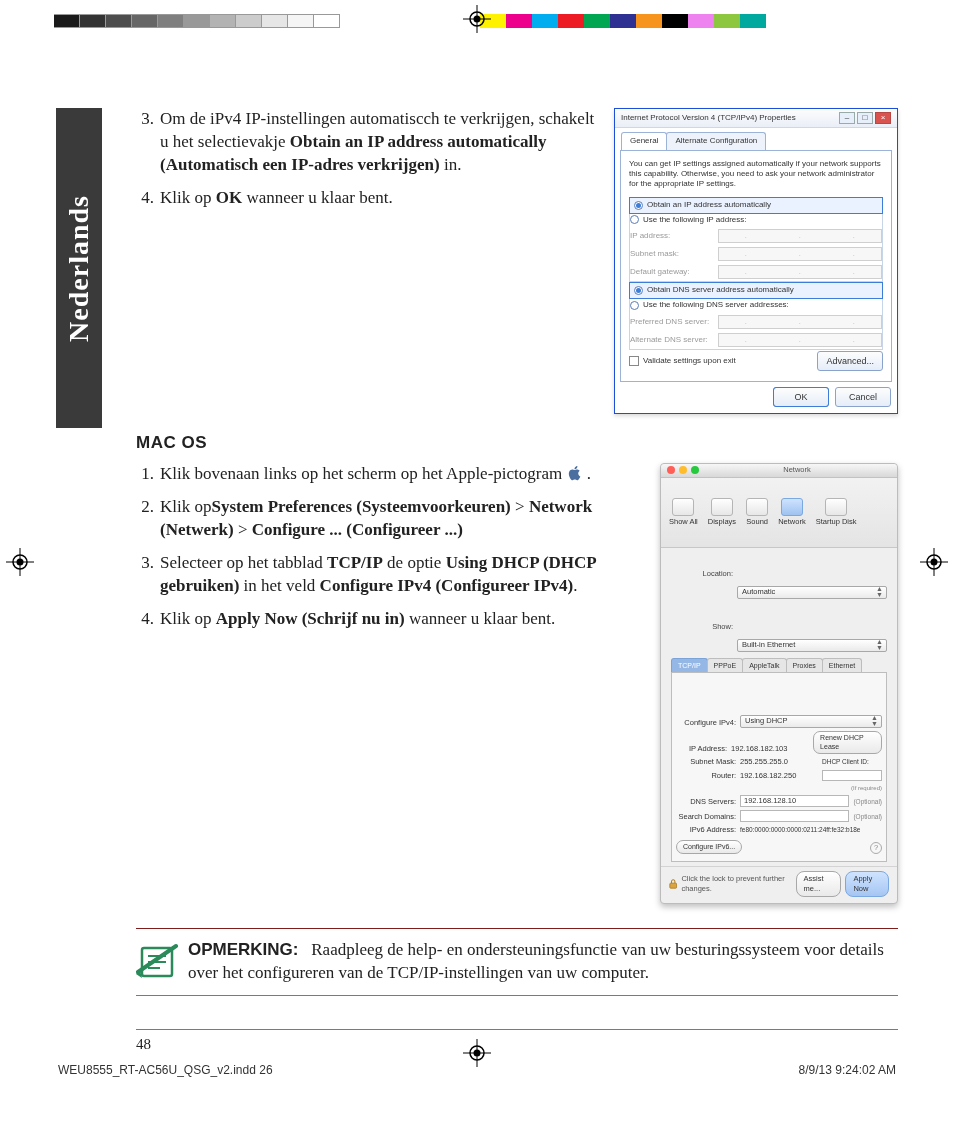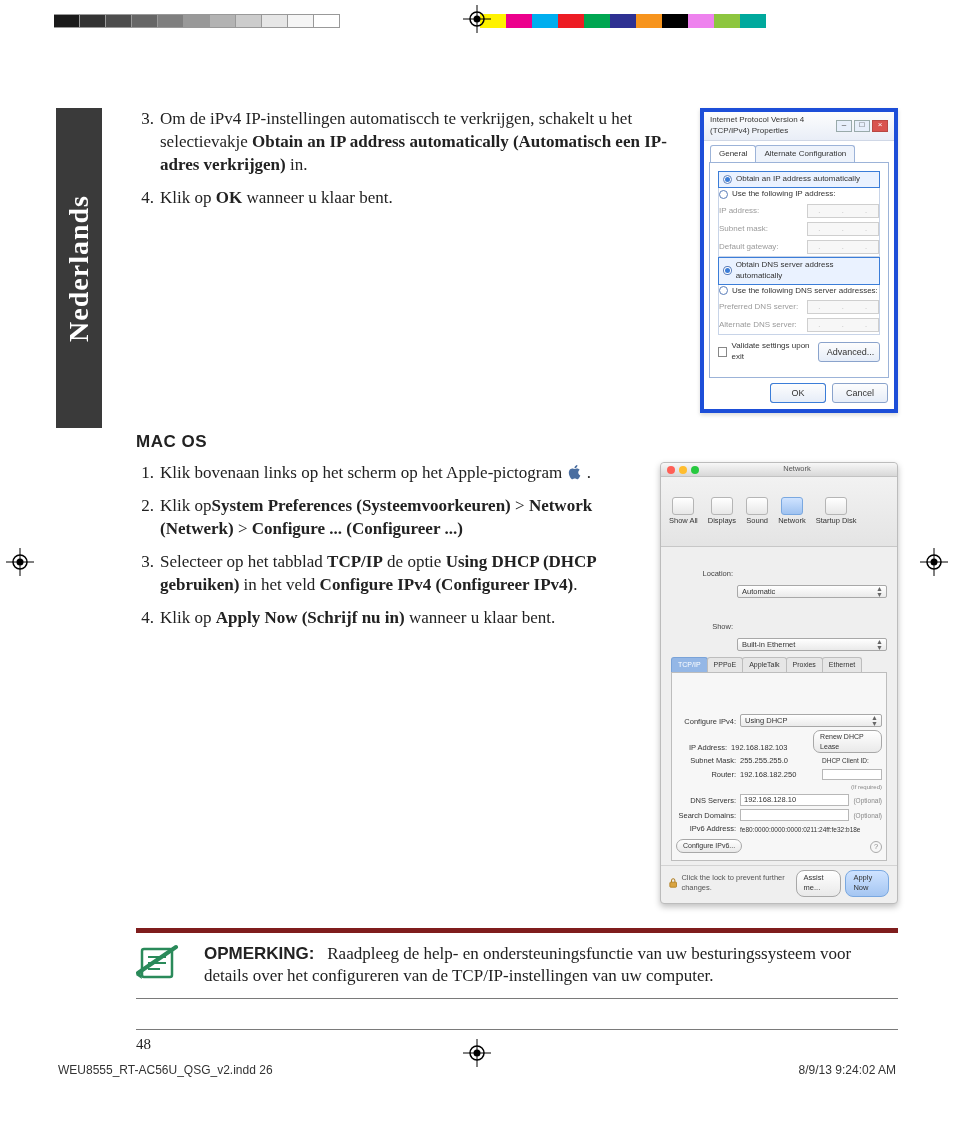--- a/index.html
+++ b/index.html
@@ -94,25 +94,25 @@
   }
 
   .apple-ico {
     display:inline-block;
     vertical-align: -2px;
     width:16px; height:16px;
   }
 
   
   .win-dialog {
-    width: 198px;
+    width: 284px;
     font-family: "Segoe UI", Tahoma, sans-serif;
     font-size: 8px;
     color: #333;
-    border: 4px solid #1d4ed8;
+    border: 1px solid #1d4ed8;
     background: #fff;
     box-shadow: 0 2px 4px rgba(0,0,0,.15);
   }
   .win-title {
     background: linear-gradient(#fdfdfd,#e9eef7);
     padding: 3px 6px;
     border-bottom: 1px solid #cfd7e6;
     display:flex; align-items:center; justify-content:space-between;
   }
   .win-title .wbtn { display:flex; gap:2px; }
@@ -226,22 +226,22 @@
   .mac-foot .lock{ display:flex; align-items:center; gap:4px; color:#555;}
   .mac-foot .btns{ display:flex; gap:4px;}
   .mac-foot .btn{
     border:1px solid #a8a8a8; border-radius:8px; background:linear-gradient(#fff,#e9e9e9);
     padding:2px 7px; font-size:7.5px;
   }
   .mac-foot .btn.pri{ background:linear-gradient(#cfe3ff,#a5c6f2); border-color:#7aa8e0;}
 
   
   .note {
-    display:flex; gap:24px; align-items:flex-start;
-    border-top: 5px solid #7f1d1d;
+    display:flex; gap:8px; align-items:center;
+    border-top: 1px solid #7f1d1d;
     border-bottom: 1px solid #7a7a7a;
     padding: 10px 0;
     margin-top: 24px;
   }
   .note .icon{ width:44px; height:40px; flex:0 0 44px; }
   .note .txt{ flex:1; font-size:17px; line-height:1.35; }
   .note .txt b{ font-family: Arial, sans-serif; }
 
   
   .page-num {
@@ -358,20 +358,21 @@
               <span>–</span>
               <span>□</span>
               <span class="close">×</span>
             </span>
           </div>
           <div class="win-tabs">
             <div class="win-tab active">General</div>
             <div class="win-tab">Alternate Configuration</div>
           </div>
           <div class="win-body">
+            <div class="win-desc">You can get IP settings assigned automatically if your network supports this capability. Otherwise, you need to ask your network administrator for the appropriate IP settings.</div>
             <div class="win-group">
               <div class="win-radio sel">
                   <span class="dot"></span>
                   <span>Obtain an IP address automatically</span>
                 </div>
               <div class="win-radio">
                   <span class="dot"></span>
                   <span>Use the following IP address:</span>
                 </div>
               <div class="win-field">

